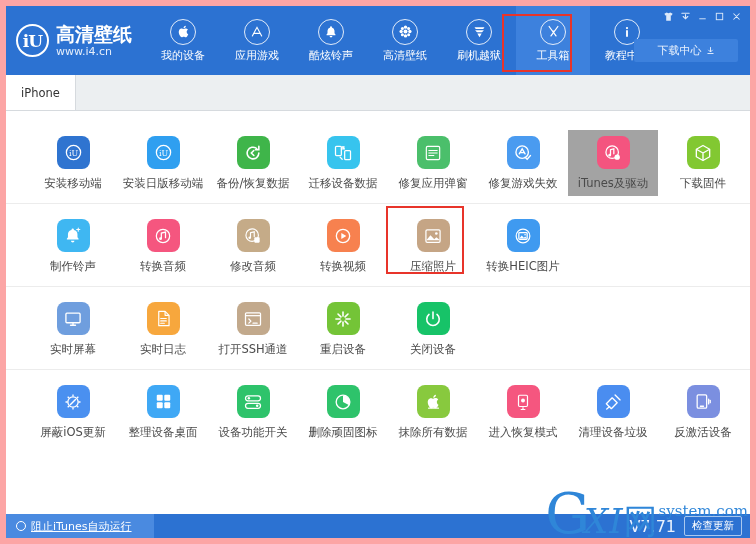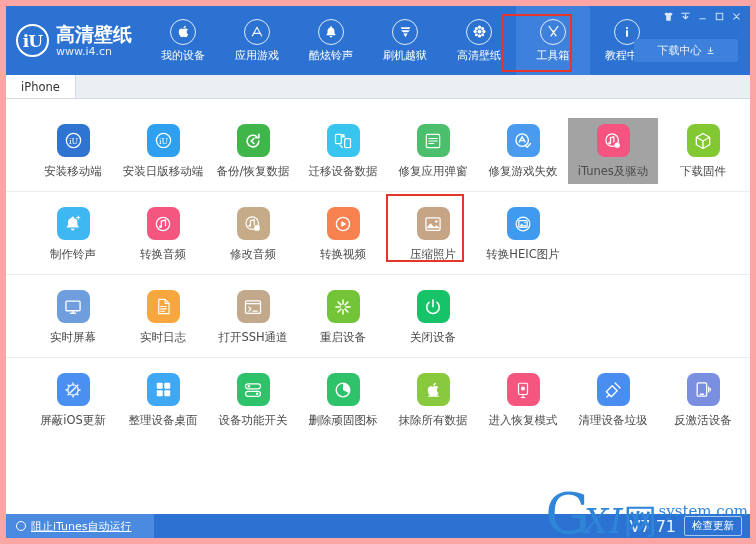--- a/index.html
+++ b/index.html
@@ -73,21 +73,21 @@
   .dl-btn {
     position: absolute; right: 12px; top: 33px;
     width: 104px; height: 23px; background: #3d81dd;
     border-radius: 2px; color: #eaf2fd; font-size: 11px;
     display: flex; align-items: center; justify-content: center; gap: 4px;
     cursor: pointer;
   }
 
   
   .tabbar {
-    height: 24px; background: #eceff1; border-bottom: 1px solid #d6dade;
+    height: 36px; background: #eceff1; border-bottom: 1px solid #d6dade;
     display: flex; align-items: stretch; flex: none;
   }
   .tab {
     width: 70px; background: #ffffff; border-right: 1px solid #d6dade;
     display: flex; align-items: center; justify-content: center;
     font-size: 11.5px; color: #333; cursor: pointer;
   }
 
   
   .body {
@@ -201,48 +201,48 @@
         <div class="nav-label">应用游戏</div>
       </div>
 
       <div class="nav-item">
         <div class="nav-circle">
           <svg width="14" height="14" viewBox="0 0 24 24" fill="#fff">
               <path d="M12 2a1.6 1.6 0 00-1.6 1.6v.7A6 6 0 006 10v4l-1.6 2.2A.8.8 0 005 17.5h14a.8.8 0 00.6-1.3L18 14v-4a6 6 0 00-4.4-5.7v-.7A1.6 1.6 0 0012 2zM9.6 19a2.4 2.4 0 004.8 0z"></path>
             </svg>
         </div>
         <div class="nav-label">酷炫铃声</div>
-      </div>
-
-      <div class="nav-item">
-        <div class="nav-circle">
-          <svg width="15" height="15" viewBox="0 0 24 24" fill="#fff">
-              <path d="M4 5h16l-2 3H6zM5 10h14l-3 3H8zM8.5 15h7L12 21z"></path>
-            </svg>
-        </div>
-        <div class="nav-label">刷机越狱</div>
       </div>
 
       <div class="nav-item">
         <div class="nav-circle">
           <svg width="15" height="15" viewBox="0 0 24 24" fill="#fff">
               <circle cx="12" cy="12" r="3.2"></circle>
               <circle cx="12" cy="5" r="2.7"></circle>
               <circle cx="12" cy="19" r="2.7"></circle>
               <circle cx="5" cy="12" r="2.7"></circle>
               <circle cx="19" cy="12" r="2.7"></circle>
               <circle cx="7" cy="7" r="2.4"></circle>
               <circle cx="17" cy="7" r="2.4"></circle>
               <circle cx="7" cy="17" r="2.4"></circle>
               <circle cx="17" cy="17" r="2.4"></circle>
             </svg>
         </div>
         <div class="nav-label">高清壁纸</div>
       </div>
 
+      <div class="nav-item">
+        <div class="nav-circle">
+          <svg width="15" height="15" viewBox="0 0 24 24" fill="#fff">
+              <path d="M4 5h16l-2 3H6zM5 10h14l-3 3H8zM8.5 15h7L12 21z"></path>
+            </svg>
+        </div>
+        <div class="nav-label">刷机越狱</div>
+      </div>
+
       <div class="nav-item active">
         <div class="nav-circle">
           <svg width="15" height="15" viewBox="0 0 24 24" fill="none" stroke="#fff" stroke-width="2" stroke-linecap="round">
               <path d="M5 4l11 15"></path>
               <path d="M19 4L8 19"></path>
               <circle cx="12" cy="11.5" r="1.2" fill="#fff" stroke="none"></circle>
             </svg>
         </div>
         <div class="nav-label">工具箱</div>
       </div>

